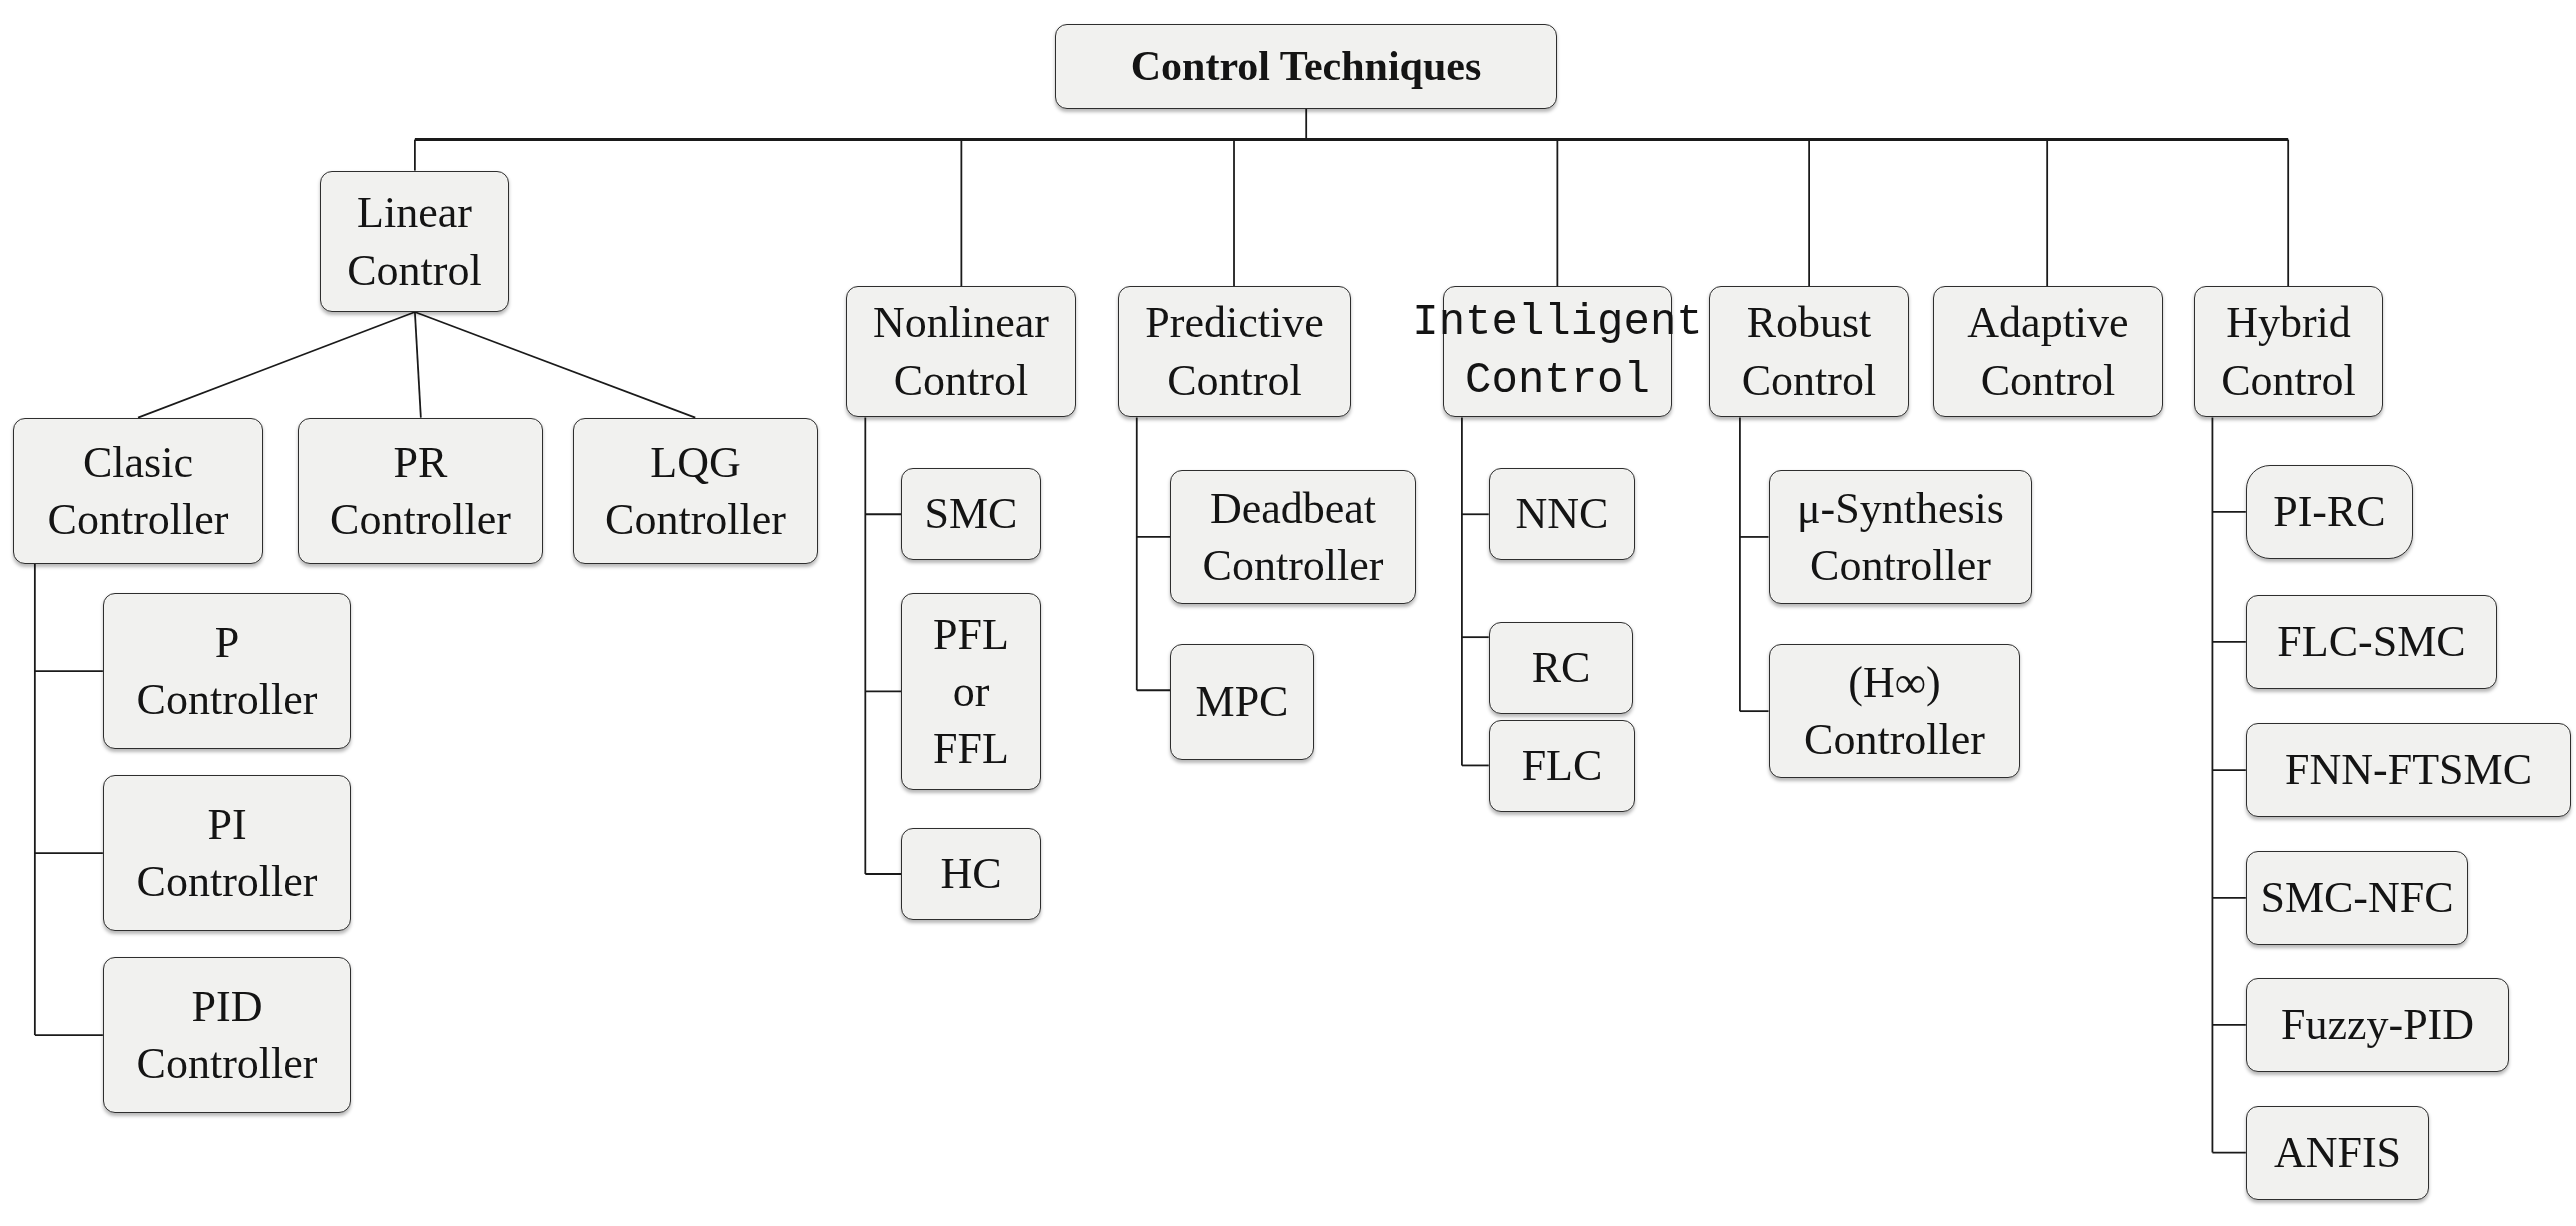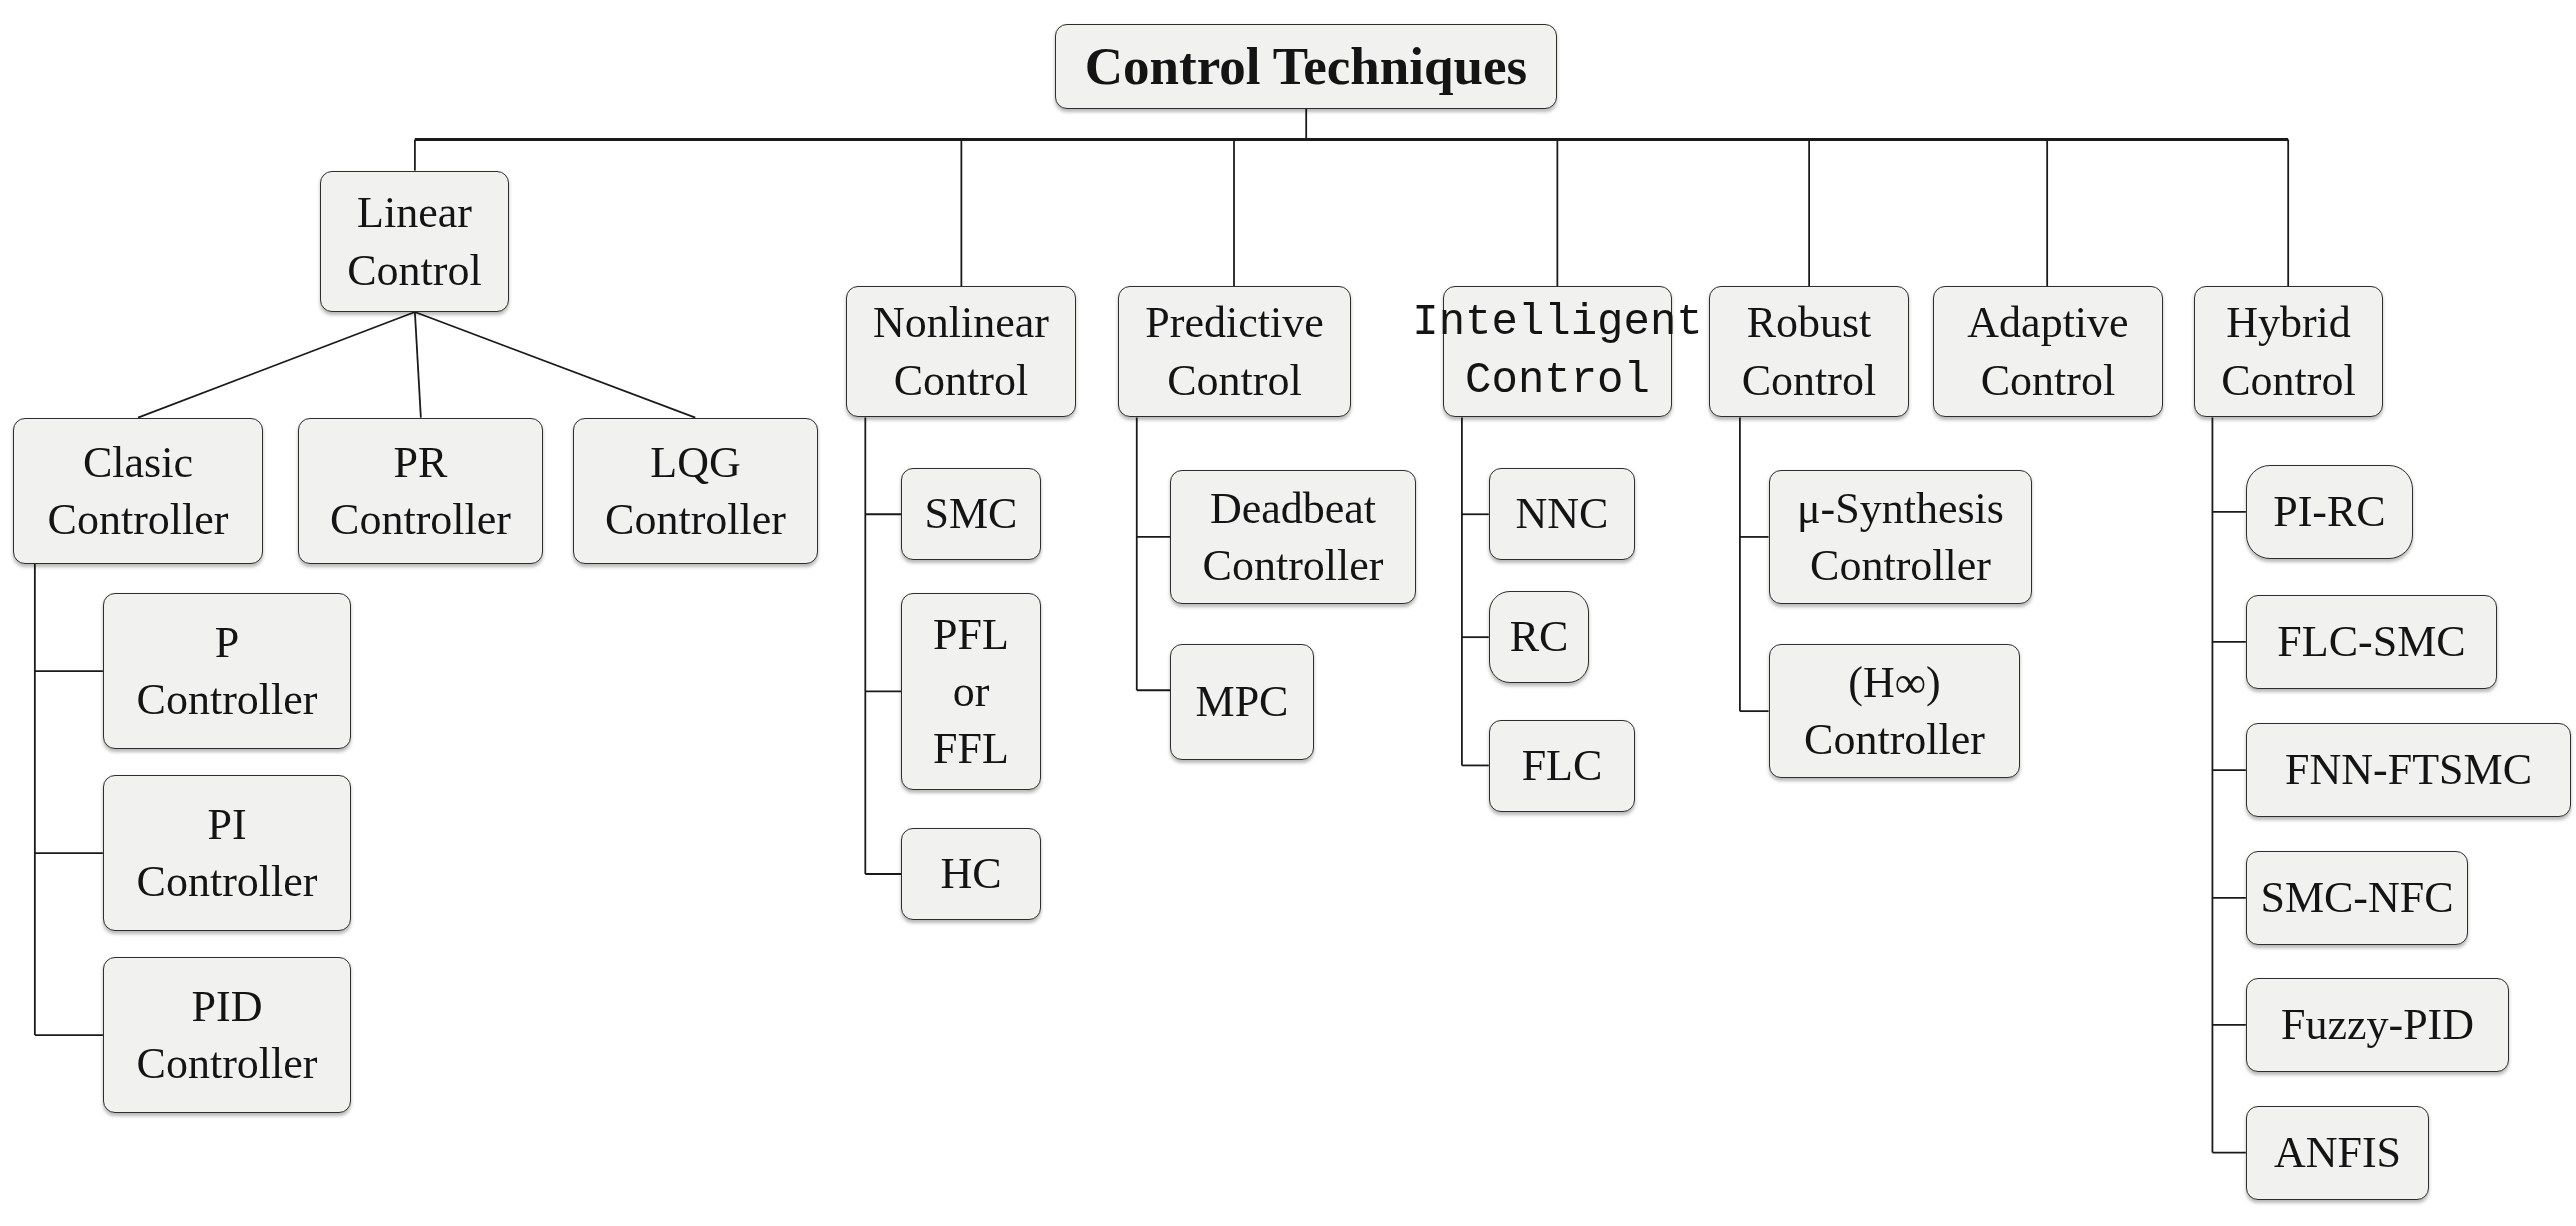--- a/index.html
+++ b/index.html
@@ -17,21 +17,21 @@
     background:var(--node-fill,#f1f1ef);
     border:1.8px solid var(--node-border,#2e2e2e);
     border-radius:12px;
     display:flex;align-items:center;justify-content:center;
     text-align:center;
     white-space:pre-line;
     font-size:44px;line-height:1.3;
     color:var(--text,#141414);
     box-shadow:0 2.4px 3.6px rgba(0,0,0,0.28);
   }
-  .title-node{font-weight:bold;font-size:53px;}
+  .title-node{font-weight:bold;font-size:42px;}
   line{stroke:var(--line,#1a1a1a);stroke-width:3;}
   line.thick{stroke-width:5;}
 </style>
 </head>
 <body>
 
 <div id="canvas">
 
   <svg id="wires" viewBox="0 0 4317 2055">
 
@@ -117,21 +117,21 @@
   <div class="node" style="left:901px;top:593px;width:140px;height:197px;">PFL
 or
 FFL</div>
   <div class="node" style="left:901px;top:828px;width:140px;height:92px;">HC</div>
 
   <div class="node" style="left:1170px;top:470px;width:246px;height:134px;">Deadbeat
 Controller</div>
   <div class="node" style="left:1170px;top:644px;width:144px;height:116px;">MPC</div>
 
   <div class="node" style="left:1489px;top:468px;width:146px;height:92px;text-align:center;">NNC</div>
-  <div class="node" style="left:1489px;top:591px;width:100px;height:92px;border-radius:21px;">RC</div>
+  <div class="node" style="left:1489px;top:622px;width:144px;height:92px;">RC</div>
   <div class="node" style="left:1489px;top:720px;width:146px;height:92px;">FLC</div>
 
   <div class="node" style="left:1769px;top:470px;width:263px;height:134px;">μ-Synthesis
 Controller</div>
   <div class="node" style="left:1769px;top:644px;width:251px;height:134px;">(H∞)
 Controller</div>
 
   <div class="node" style="left:2246px;top:465px;width:167px;height:94px;border-radius:24px;">PI-RC</div>
   <div class="node" style="left:2246px;top:595px;width:251px;height:94px;">FLC-SMC</div>
   <div class="node" style="left:2246px;top:723px;width:325px;height:94px;">FNN-FTSMC</div>

